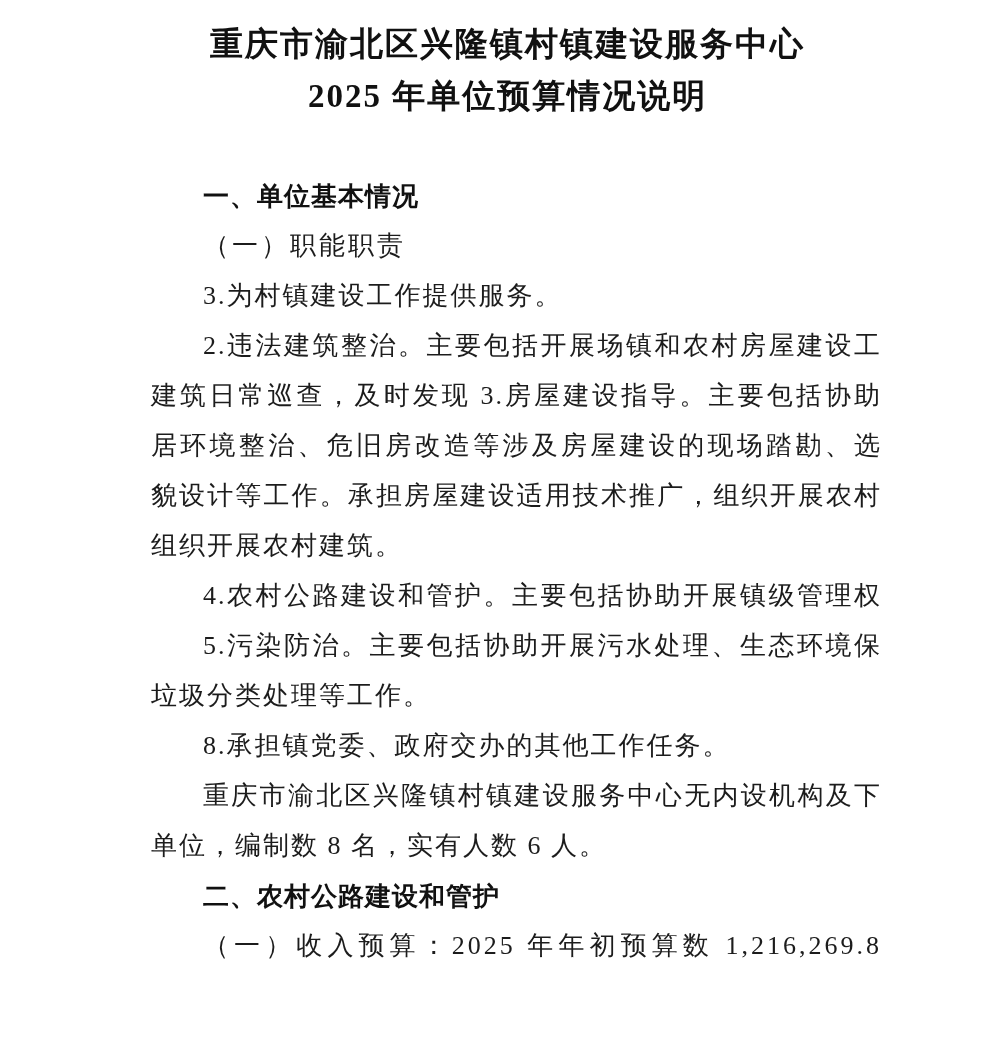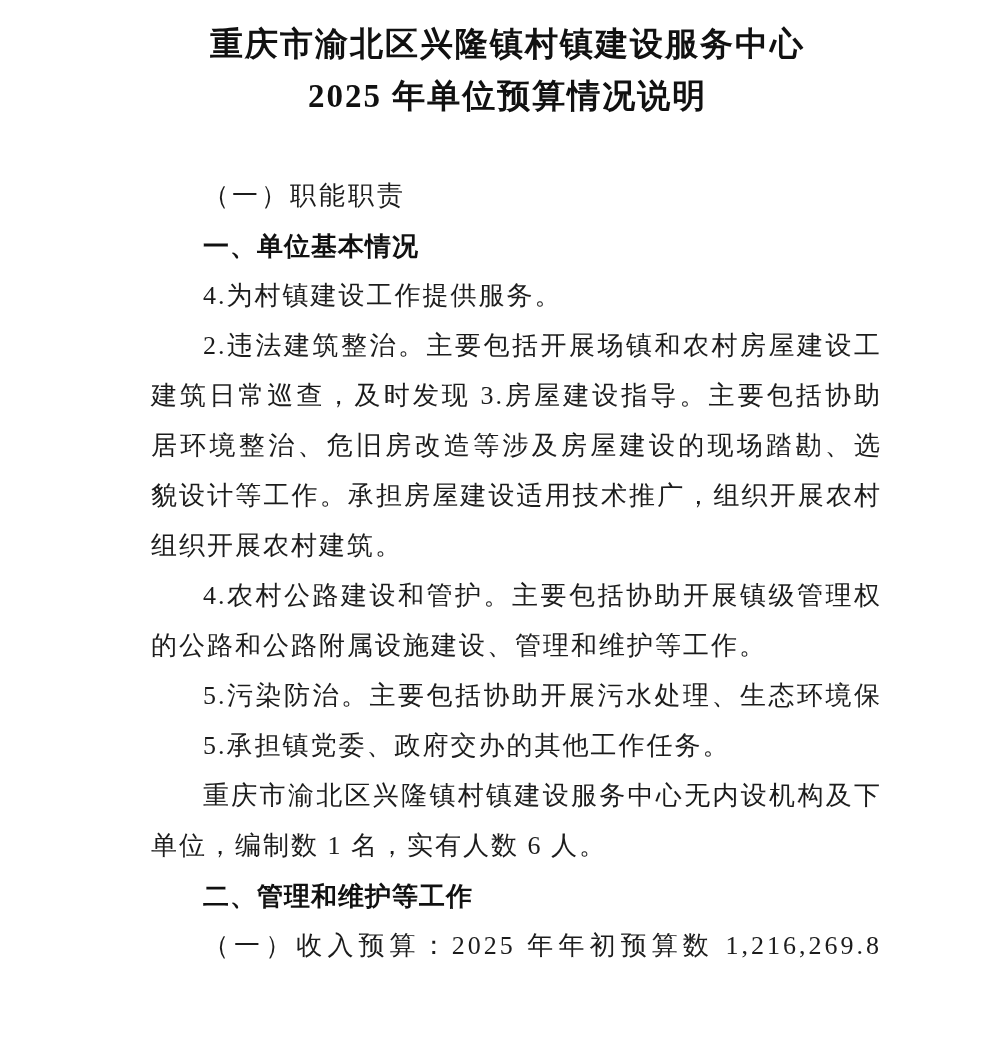--- a/index.html
+++ b/index.html
@@ -60,31 +60,31 @@
 <body>
 
 <div class="page">
 
   <div class="title-block">
     <div>重庆市渝北区兴隆镇村镇建设服务中心</div>
     <div>2025 年单位预算情况说明</div>
   </div>
 
   <div class="body-block">
+    <div class="line hei indent">一、单位基本情况</div>
     <div class="line kai indent">（一）职能职责</div>
-    <div class="line hei indent">一、单位基本情况</div>
-    <div class="line indent">4.为村镇建设工作提供服务。</div>
+    <div class="line indent">3.为村镇建设工作提供服务。</div>
     <div class="line indent just">2.违法建筑整治。主要包括开展场镇和农村房屋建设工地和</div>
     <div class="line just">建筑日常巡查，及时发现 3.房屋建设指导。主要包括协助开展人</div>
     <div class="line just">居环境整治、危旧房改造等涉及房屋建设的现场踏勘、选址、风</div>
     <div class="line just">貌设计等工作。承担房屋建设适用技术推广，组织开展农村建筑</div>
     <div class="line">组织开展农村建筑。</div>
     <div class="line indent just">4.农村公路建设和管护。主要包括协助开展镇级管理权限内</div>
-    <div class="line">的公路和公路附属设施建设、管理和维护等工作。</div>
     <div class="line indent just">5.污染防治。主要包括协助开展污水处理、生态环境保护、</div>
-    <div class="line indent">5.承担镇党委、政府交办的其他工作任务。</div>
+    <div class="line">垃圾分类处理等工作。</div>
+    <div class="line indent">8.承担镇党委、政府交办的其他工作任务。</div>
     <div class="line indent just">重庆市渝北区兴隆镇村镇建设服务中心无内设机构及下属</div>
-    <div class="line">单位，编制数 1 名，实有人数 6 人。</div>
-    <div class="line hei indent">二、管理和维护等工作</div>
+    <div class="line">单位，编制数 8 名，实有人数 6 人。</div>
+    <div class="line hei indent">二、农村公路建设和管护</div>
     <div class="line kai indent just">（一）收入预算：2025 年年初预算数 1,216,269.8 元，其中：</div>
   </div>
 
 </div>
 
 </body></html>

